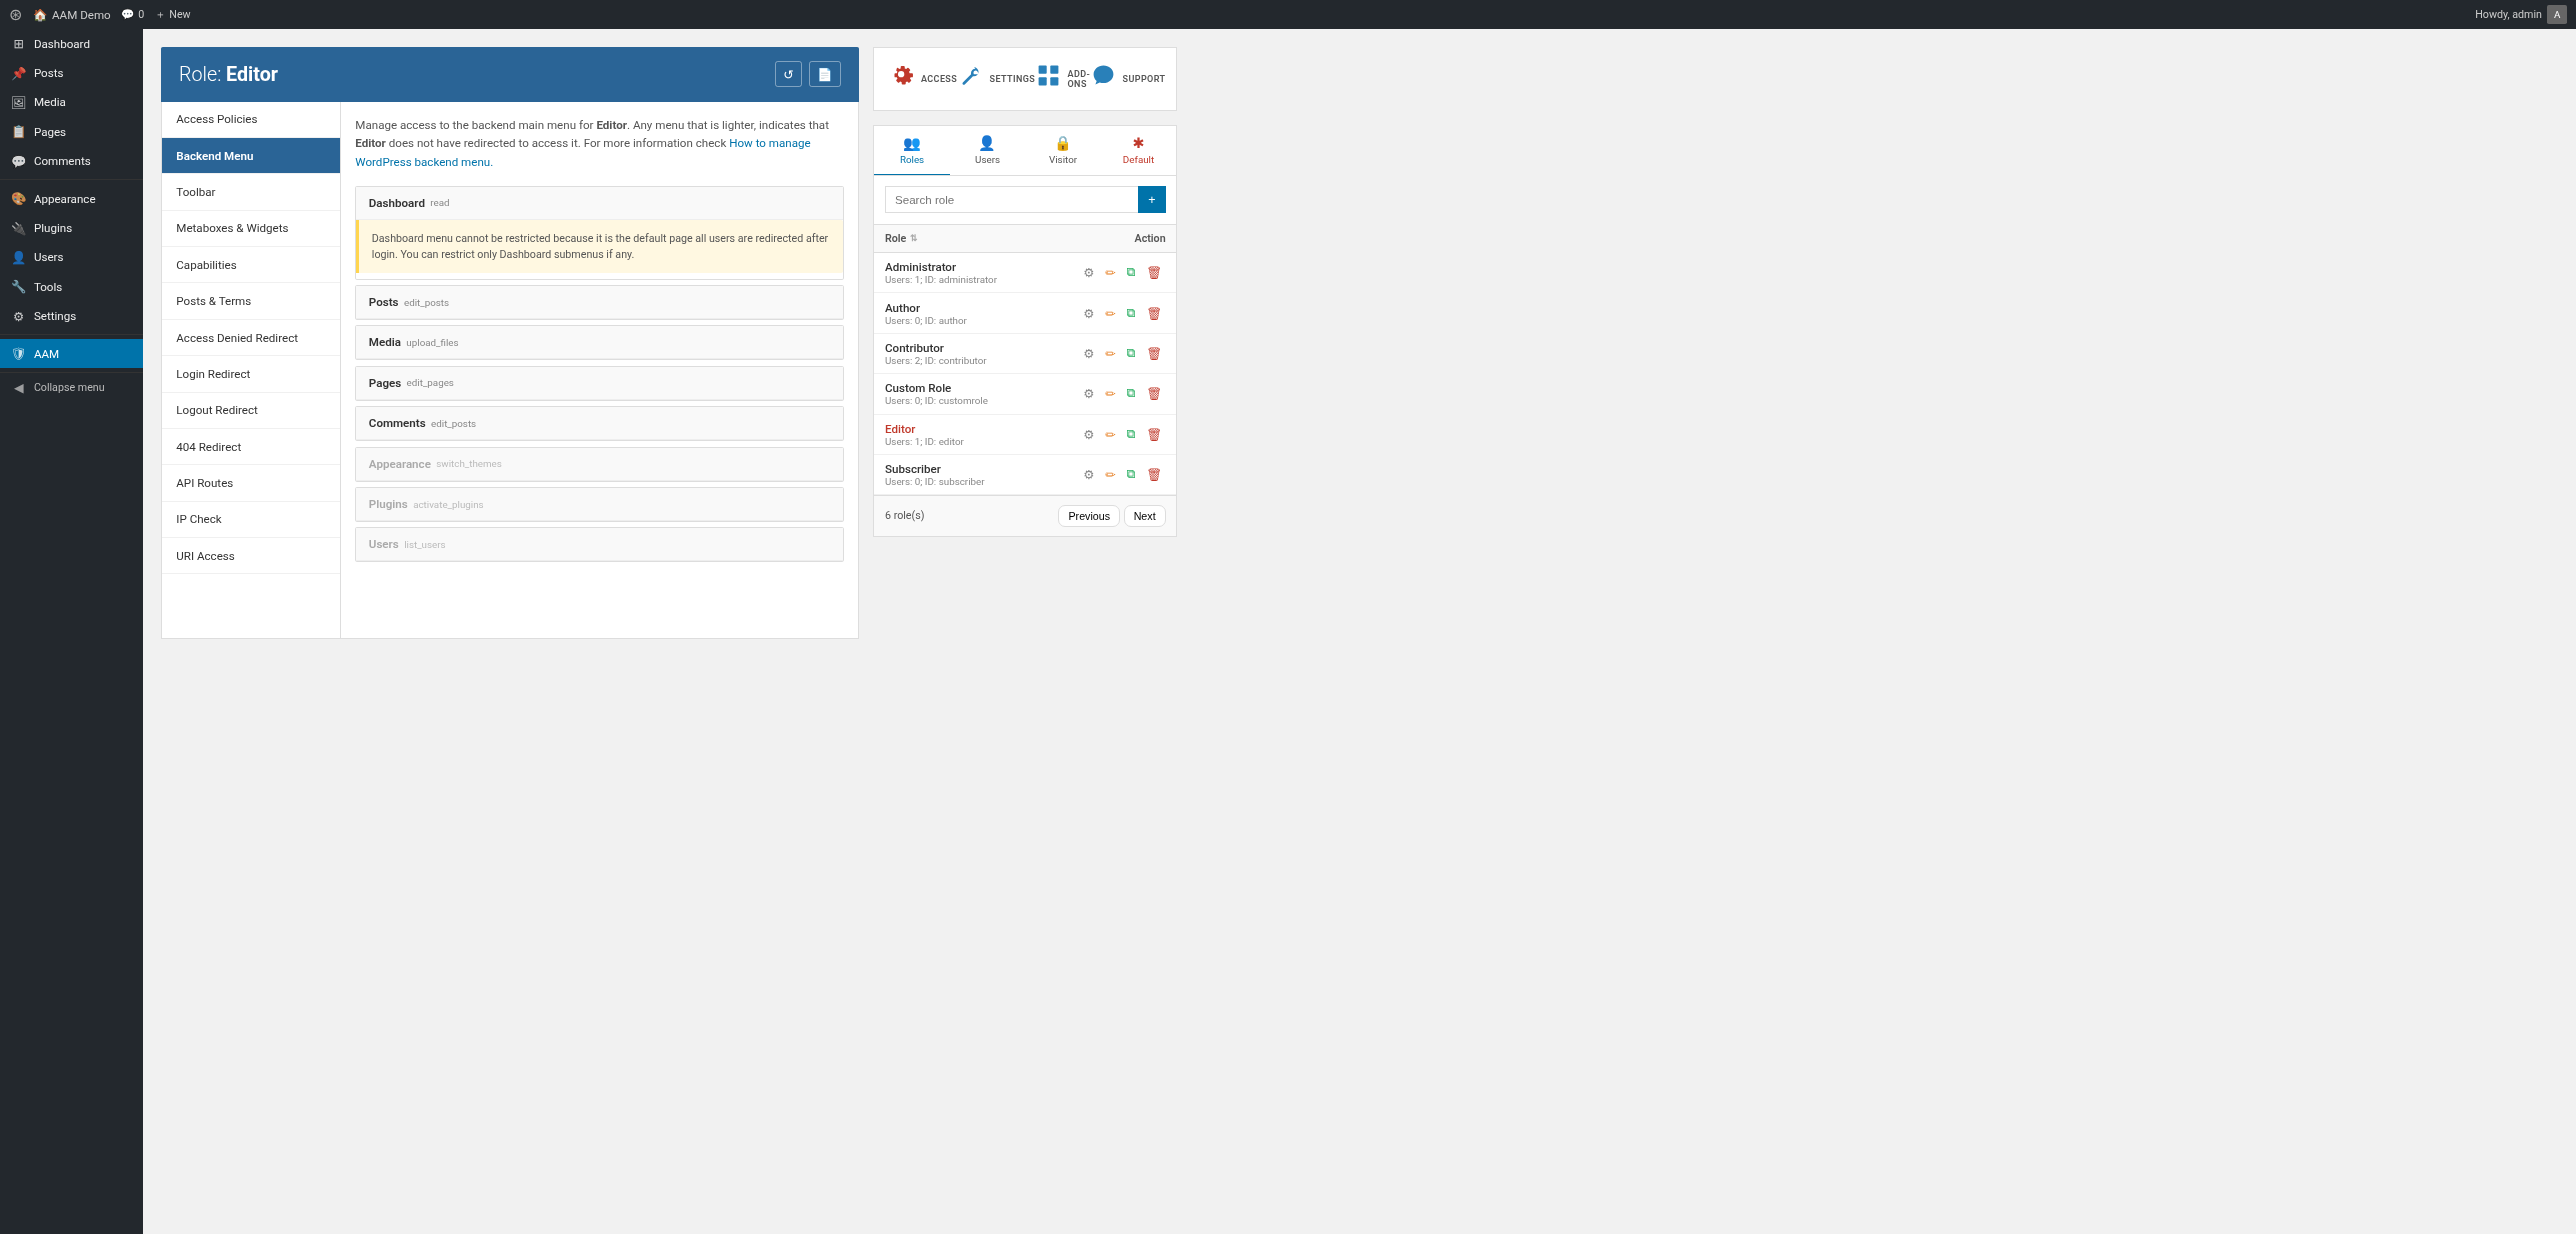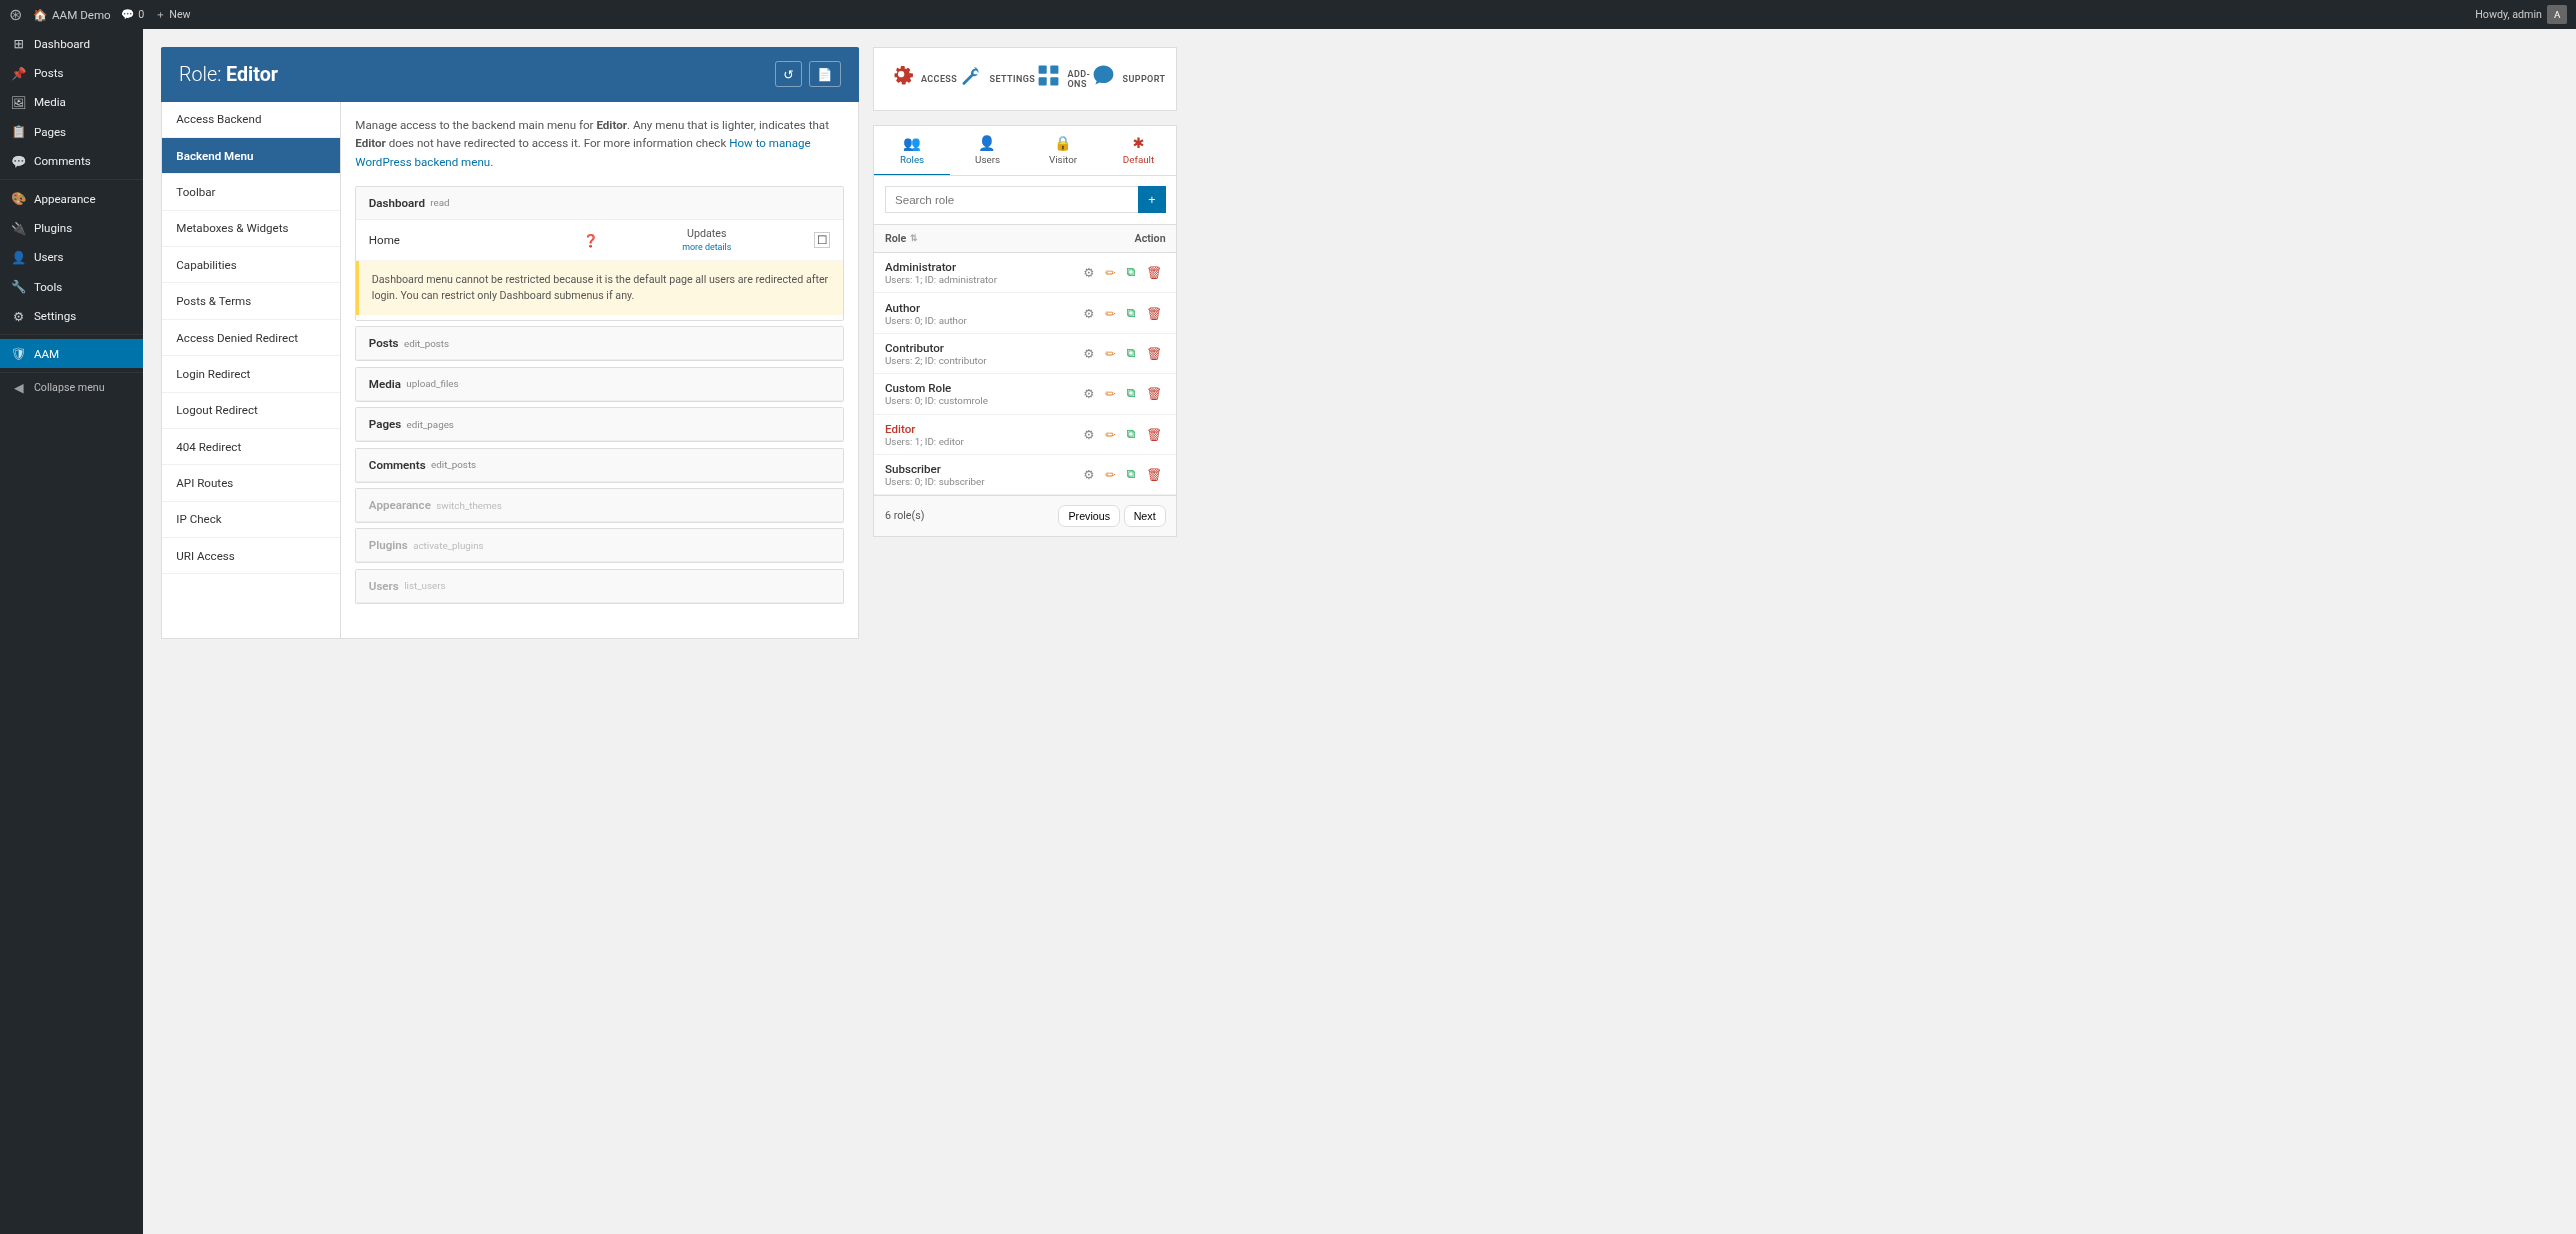--- a/index.html
+++ b/index.html
@@ -203,21 +203,21 @@
         </div>
         <div class="actions">
           <button title="Reset">↺</button>
           <button title="Export">📄</button>
         </div>
       </div>
 
       <div class="panel-body">
 
         <div class="left-nav">
-          <div class="left-nav-item">Access Backend</div>
+          <div class="left-nav-item">Access Policies</div>
           <div class="left-nav-item active">Backend Menu</div>
           <div class="left-nav-item">Toolbar</div>
           <div class="left-nav-item">Metaboxes &amp; Widgets</div>
           <div class="left-nav-item">Capabilities</div>
           <div class="left-nav-item">Posts &amp; Terms</div>
           <div class="left-nav-item">Access Denied Redirect</div>
           <div class="left-nav-item">Login Redirect</div>
           <div class="left-nav-item">Logout Redirect</div>
           <div class="left-nav-item">404 Redirect</div>
           <div class="left-nav-item">API Routes</div>
@@ -229,26 +229,20 @@
           <p class="description">
             <span>Manage access to the backend main menu for </span><strong>Editor</strong><span>. Any menu that is lighter, indicates that </span><strong>Editor</strong><span> does not have redirected to access it. For more information check </span><a href="#">How to manage WordPress backend menu.</a>
           </p>
 
           <div class="menu-section">
             <div class="menu-section-header">
               <span>Dashboard</span>
               <span class="cap-label">read</span>
             </div>
 
-            <div class="menu-row">
-              <span class="item-name">Home</span>
-              <span class="help-icon">❓</span>
-              <span class="item-label">Updates<br><small style="color:#0073aa;">more details</small></span>
-              <span class="item-checkbox">☐</span>
-            </div>
 
             <div class="alert-box">Dashboard menu cannot be restricted because it is the default page all users are redirected after login. You can restrict only Dashboard submenus if any.</div>
           </div>
 
           <div class="menu-section">
             <div class="menu-section-header">
               <span>Posts</span>
               <span class="cap-label">edit_posts</span>
             </div>
           </div>

